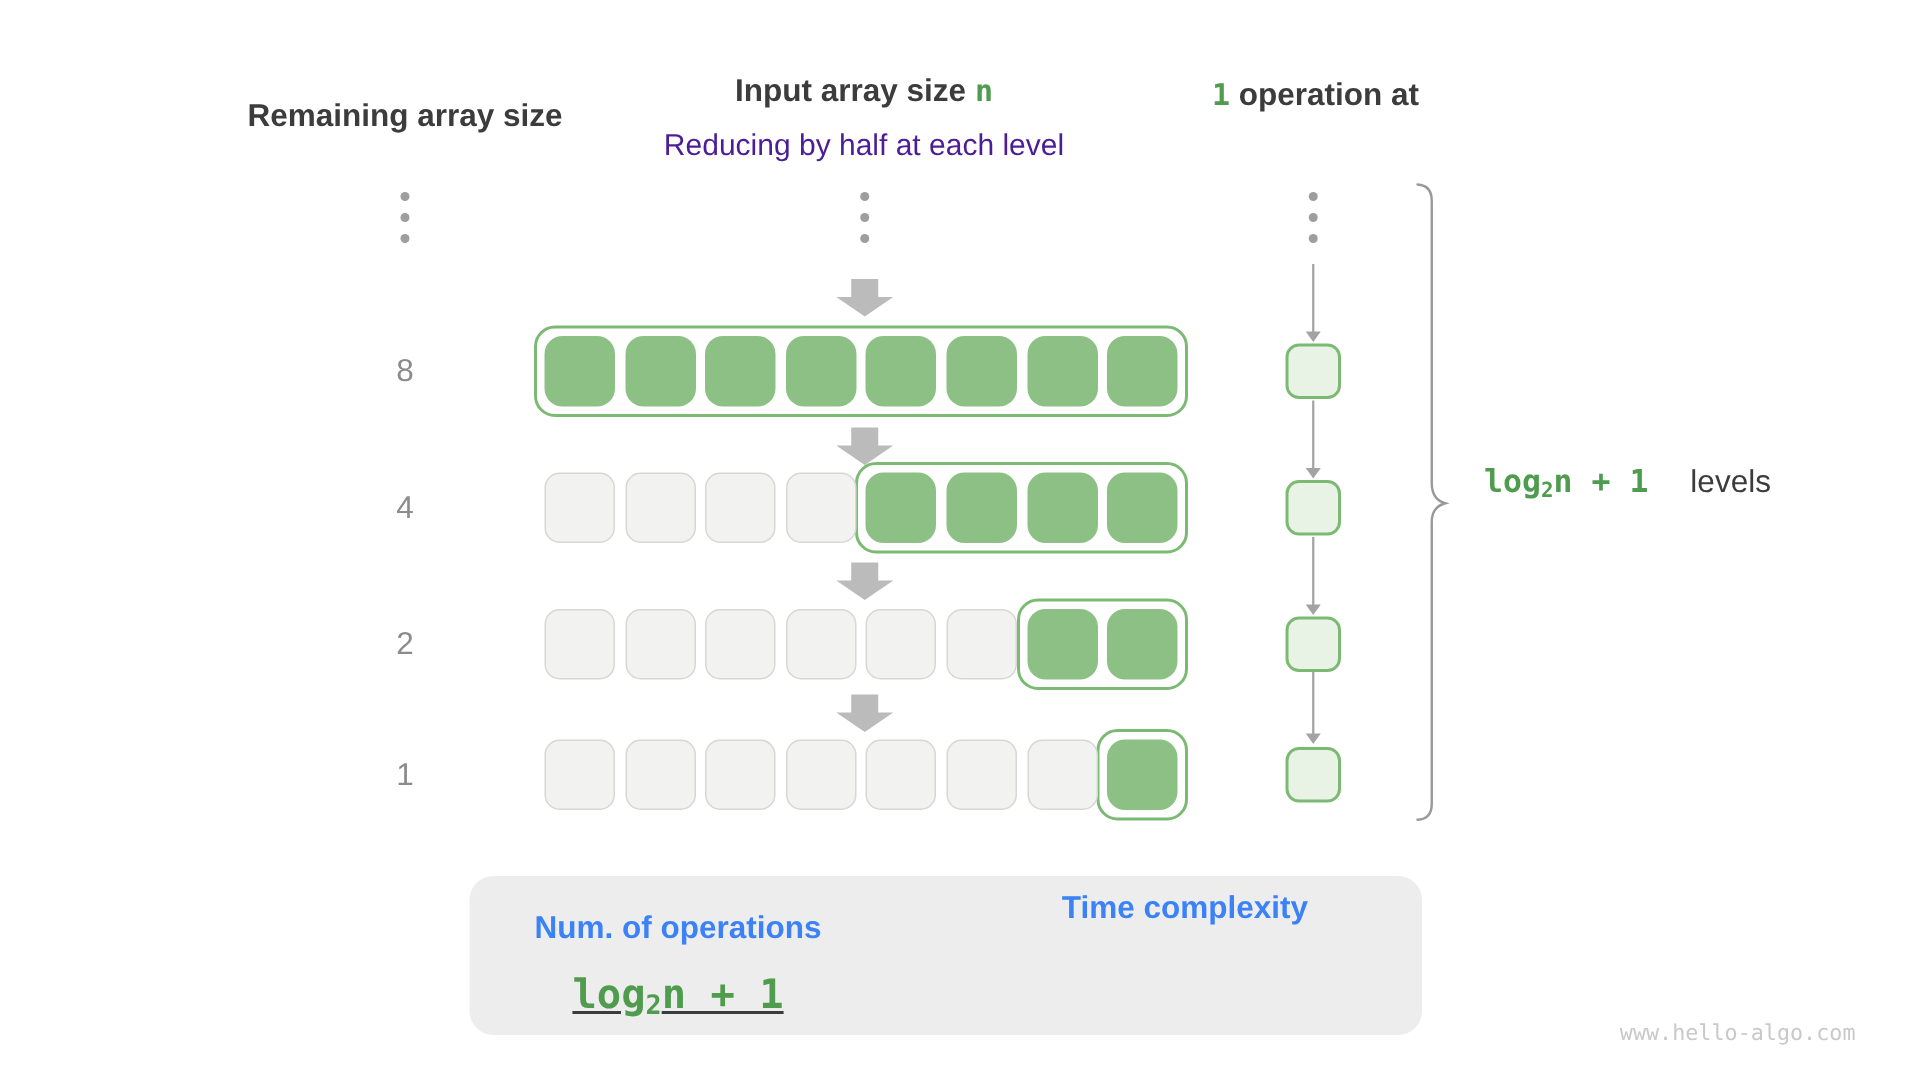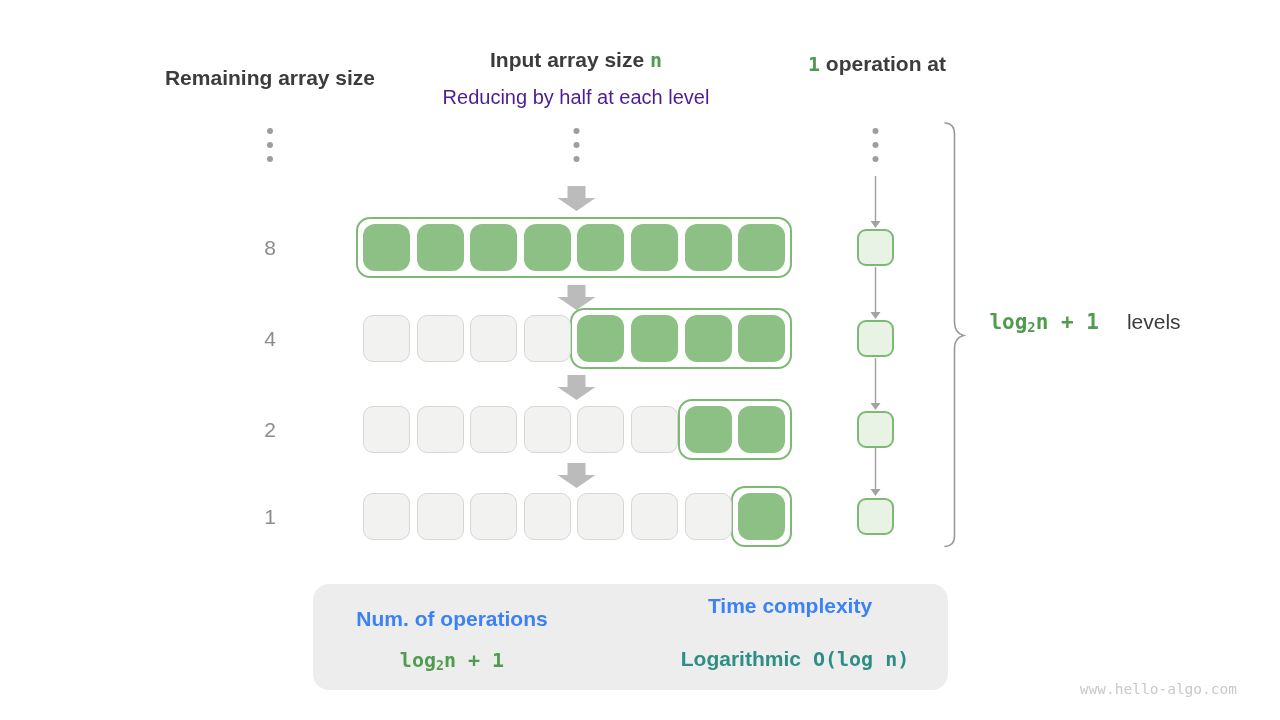--- a/index.html
+++ b/index.html
@@ -17,21 +17,21 @@
   .frame{position:absolute;height:61px;border:2px solid #7cba74;border-radius:14px;
          background:#ffffff;box-sizing:border-box;}
   .opbox{position:absolute;width:37px;height:37px;border:2px solid #7cba74;border-radius:9px;
          background:#e9f3e5;box-sizing:border-box;}
   .row-label{position:absolute;width:40px;height:47px;display:flex;align-items:center;
              justify-content:center;color:#8c8c8c;font-size:21px;}
   .levels{font-size:21px;color:#3c3c3c;line-height:31px;}
   .summary-box{position:absolute;left:313px;top:584px;width:635px;height:106px;
                background:#ededed;border-radius:16px;}
   .sum-title{font-weight:bold;font-size:21px;color:#3b82f6;}
-  .sum-formula{font-size:20px;}
+  .sum-formula{font-size:27px;text-decoration:underline;}
   .teal{color:#2e8e85;font-weight:bold;font-size:21px;}
   .teal-mono{font-family:"DejaVu Sans Mono","Liberation Mono",monospace;font-weight:bold;
              font-size:20px;margin-left:12px;}
   .watermark{position:absolute;right:43px;top:681px;font-family:"DejaVu Sans Mono","Liberation Mono",monospace;
              font-size:14.5px;color:#c9c9c9;}
   svg{position:absolute;left:0;top:0;pointer-events:none;}
 </style>
 </head>
 <body>
 
@@ -94,23 +94,20 @@
       <span class="gm"><span>log</span><sub>2</sub><span>n + 1</span></span><span style="margin-left:28px;">levels</span>
     </div>
   </div>
 
   <div class="summary-box"></div>
   <div class="abs ctr sum-title" style="left:452px;top:607px;">Num. of operations</div>
   <div class="abs ctr sum-formula" style="left:452px;top:648px;">
     <span class="gm"><span>log</span><sub>2</sub><span>n + 1</span></span>
   </div>
   <div class="abs ctr sum-title" style="left:790px;top:594px;">Time complexity</div>
-  <div class="abs ctr" style="left:795px;top:647px;">
-    <span class="teal">Logarithmic</span><span class="teal teal-mono">O(log n)</span>
-  </div>
 
   <div class="watermark">www.hello-algo.com</div>
 <div class="row-label" style="left: 250px; top: 224px;">8</div>
     <div class="frame" style="left: 356px; top: 217px; width: 436px;"></div>
     <div class="cell green" style="left: 363px; top: 224px;"></div>
     <div class="cell green" style="left: 417px; top: 224px;"></div>
     <div class="cell green" style="left: 470px; top: 224px;"></div>
     <div class="cell green" style="left: 524px; top: 224px;"></div>
     <div class="cell green" style="left: 577px; top: 224px;"></div>
     <div class="cell green" style="left: 631px; top: 224px;"></div>

